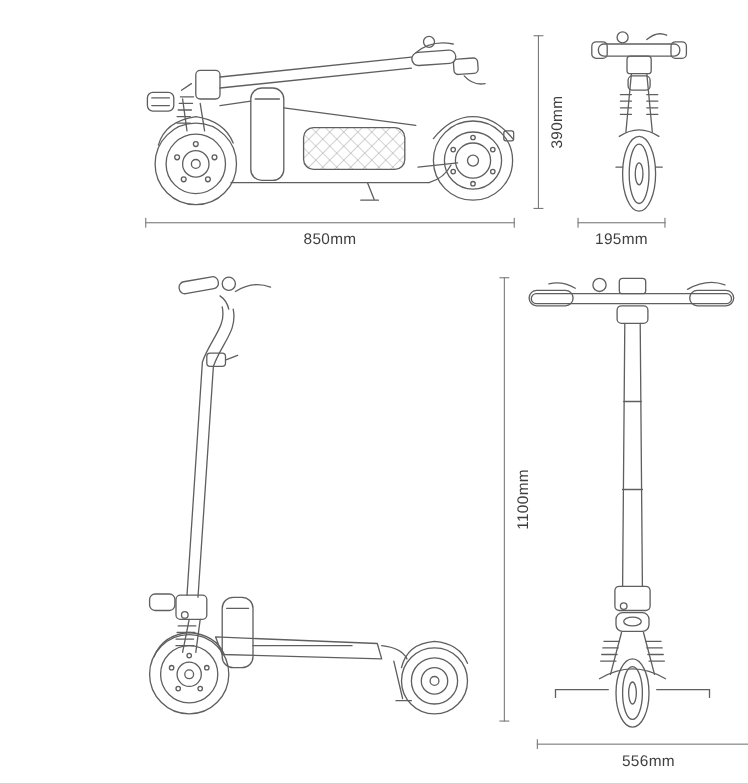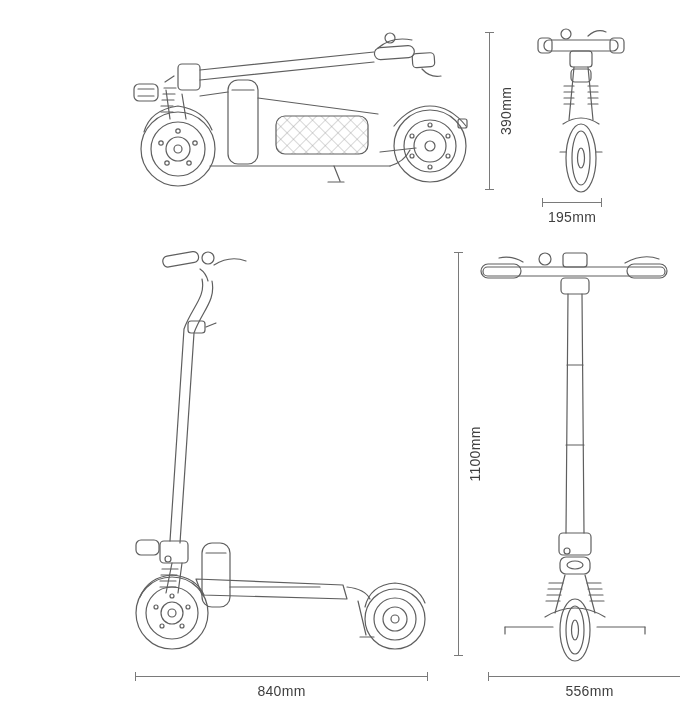--- a/index.html
+++ b/index.html
@@ -137,29 +137,35 @@
         <g>
           <ellipse cx="45" cy="134" rx="15" ry="34"></ellipse>
           <ellipse cx="45" cy="134" rx="9" ry="27"></ellipse>
           <ellipse cx="45" cy="134" rx="3.5" ry="10"></ellipse>
           <path d="M30 128 h-6 M60 128 h6"></path>
         </g>
       </g>
     </svg>
   </figure>
 
+  <div class="dim-h" style="left:132px;top:198px;width:336px;">
+    <span class="tick t-l"></span>
+    <span class="dline"></span>
+    <span class="tick t-r"></span>
+    <span class="dim-label">850mm</span>
+  </div>
 
   <div class="dim-v" style="left:485px;top:32px;height:158px;">
     <span class="tick t-t"></span>
     <span class="dline"></span>
     <span class="tick t-b"></span>
     <span class="dim-label">390mm</span>
   </div>
 
-  <div class="dim-h" style="left:542px;top:198px;width:60px;">
+  <div class="dim-h" style="left:525px;top:198px;width:80px;">
     <span class="tick t-l"></span>
     <span class="dline"></span>
     <span class="tick t-r"></span>
     <span class="dim-label">195mm</span>
   </div>
 
   <figure style="left:118px;top:245px;">
     <svg width="310" height="420" viewBox="0 0 310 420">
       <g fill="none" stroke="#5f5f5f" stroke-width="1.2" stroke-linecap="round" stroke-linejoin="round">
         <g>
@@ -255,26 +261,20 @@
         </g>
         <g>
           <ellipse cx="100" cy="385" rx="15" ry="31"></ellipse>
           <ellipse cx="100" cy="385" rx="9" ry="24"></ellipse>
           <ellipse cx="100" cy="385" rx="3.5" ry="10"></ellipse>
         </g>
       </g>
     </svg>
   </figure>
 
-  <div class="dim-h" style="left:135px;top:672px;width:293px;">
-    <span class="tick t-l"></span>
-    <span class="dline"></span>
-    <span class="tick t-r"></span>
-    <span class="dim-label">840mm</span>
-  </div>
 
   <div class="dim-v" style="left:454px;top:252px;height:404px;">
     <span class="tick t-t"></span>
     <span class="dline"></span>
     <span class="tick t-b"></span>
     <span class="dim-label">1100mm</span>
   </div>
 
   <div class="dim-h" style="left:488px;top:672px;width:203px;">
     <span class="tick t-l"></span>

